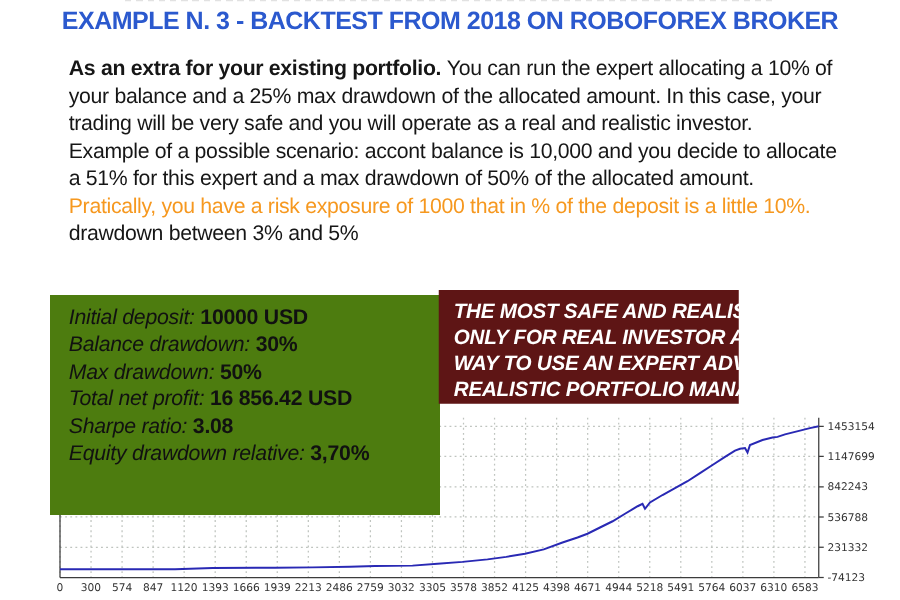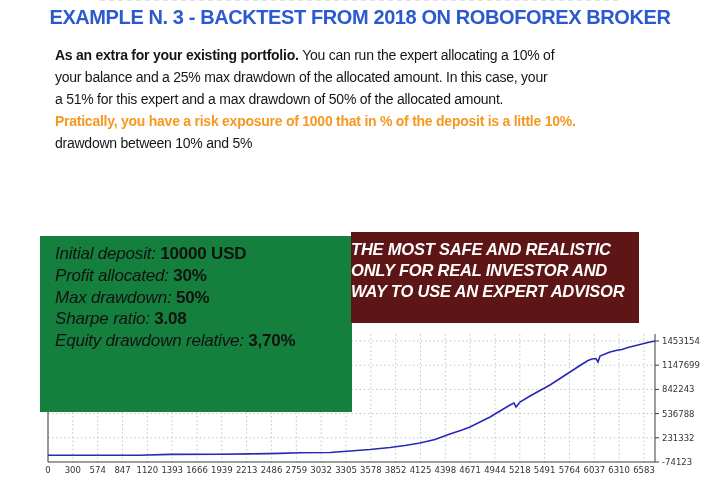--- a/index.html
+++ b/index.html
@@ -5,70 +5,74 @@
   html,body{margin:0;padding:0;background:#fff;}
   .page{position:relative;width:720px;height:480px;background:#ffffff;overflow:hidden;
         font-family:"Liberation Sans",sans-serif;color:#161616;}
 
   .top-artifact{position:absolute;top:0;left:100px;width:520px;height:1px;opacity:.55;
         background:repeating-linear-gradient(90deg,#c9c9c9 0 5px,transparent 5px 9px);}
 
   .title{position:absolute;top:6px;left:0;width:720px;margin:0;text-align:center;
         font-size:20px;font-weight:bold;letter-spacing:-0.4px;}
 
-  .intro{position:absolute;left:55px;top:44px;font-size:14px;line-height:22px;
+  .intro{position:absolute;left:55px;top:44px;font-size:17px;line-height:22px;
         letter-spacing:-0.25px;white-space:nowrap;z-index:4;}
   .intro .b{font-weight:bold;}
-  .intro .hl{font-weight:bold;}
+  .intro .hl{font-weight:normal;}
 
-  .stats{position:absolute;left:40px;top:236px;width:312px;height:176px;background:#15803d;
+  .stats{position:absolute;left:40px;top:236px;width:312px;height:176px;background:#4d7c0f;
         z-index:3;box-sizing:border-box;padding:7px 0 0 15px;font-size:17px;
         line-height:21.8px;color:#111;letter-spacing:-0.2px;white-space:nowrap;}
   .stats .lab{font-style:italic;}
   .stats .val{font-weight:bold;}
 
-  .callout{position:absolute;left:351px;top:232px;width:288px;height:91px;z-index:3;
-        box-sizing:border-box;padding:7px 0 0 0;color:#ffffff;font-weight:bold;
+  .callout{position:absolute;left:351px;top:232px;width:240px;height:91px;z-index:3;
+        box-sizing:border-box;padding:7px 0 0 12px;color:#ffffff;font-weight:bold;
         font-style:italic;font-size:16.5px;line-height:21px;letter-spacing:-0.2px;
         white-space:nowrap;}
 
   .chart{position:absolute;left:40px;top:334px;width:676px;height:146px;z-index:1;}
   .chart svg .grid{stroke:#bfc4bf;stroke-width:1;stroke-dasharray:1.5 2.6;}
   .chart svg .axis{stroke:#3c3c3c;stroke-width:1;}
   .chart svg .curve{fill:none;stroke-width:1.6;}
   .chart svg .tick{font-size:8.5px;fill:#333;font-family:"DejaVu Sans",sans-serif;}
 </style>
 </head>
 <body>
 
 <div class="page">
   <div class="top-artifact"></div>
 
   <h1 class="title" style="color: rgb(43, 89, 206);">EXAMPLE N. 3 - BACKTEST FROM 2018 ON ROBOFOREX BROKER</h1>
 
   <div class="intro">
     <div class="ln"><span class="b">As an extra for your existing portfolio. </span><span class="t">You can run the expert allocating a 10% of</span></div>
     <div class="ln"><span class="t">your balance and a 25% max drawdown of the allocated amount. In this case, your</span></div>
+    <div class="ln"><span class="t">trading will be very safe and you will operate as a real and realistic investor.</span></div>
+    <div class="ln"><span class="t">Example of a possible scenario: accont balance is 10,000 and you decide to allocate</span></div>
     <div class="ln"><span class="t">a 51% for this expert and a max drawdown of 50% of the allocated amount.</span></div>
     <div class="ln"><span class="hl" style="color: rgb(246, 152, 31);">Pratically, you have a risk exposure of 1000 that in % of the deposit is a little 10%.</span></div>
-    <div class="ln"><span class="t">drawdown between 10% and 5%</span></div>
+    <div class="ln"><span class="t">drawdown between 3% and 5%</span></div>
   </div>
 
   <div class="stats">
     <div class="row"><span class="lab">Initial deposit: </span><span class="val">10000 USD</span></div>
-    <div class="row"><span class="lab">Profit allocated: </span><span class="val">30%</span></div>
+    <div class="row"><span class="lab">Balance drawdown: </span><span class="val">30%</span></div>
     <div class="row"><span class="lab">Max drawdown: </span><span class="val">50%</span></div>
+    <div class="row"><span class="lab">Total net profit: </span><span class="val">16 856.42 USD</span></div>
     <div class="row"><span class="lab">Sharpe ratio: </span><span class="val">3.08</span></div>
     <div class="row"><span class="lab">Equity drawdown relative: </span><span class="val">3,70%</span></div>
   </div>
 
   <div class="callout" style="background: rgb(94, 21, 21);">
     <div>THE MOST SAFE AND REALISTIC</div>
     <div>ONLY FOR REAL INVESTOR AND</div>
     <div>WAY TO USE AN EXPERT ADVISOR</div>
+    <div>REALISTIC PORTFOLIO MANAGER</div>
   </div>
 
   <div class="chart" id="chart"><svg width="676" height="146">
         <line x1="8" y1="0" x2="8" y2="128" class="grid"></line>
         <line x1="32.83147526721352" y1="0" x2="32.83147526721352" y2="128" class="grid"></line>
         <line x1="57.66295053442705" y1="0" x2="57.66295053442705" y2="128" class="grid"></line>
         <line x1="82.49442580164057" y1="0" x2="82.49442580164057" y2="128" class="grid"></line>
         <line x1="107.3259010688541" y1="0" x2="107.3259010688541" y2="128" class="grid"></line>
         <line x1="132.1573763360676" y1="0" x2="132.1573763360676" y2="128" class="grid"></line>
         <line x1="156.98885160328115" y1="0" x2="156.98885160328115" y2="128" class="grid"></line>

